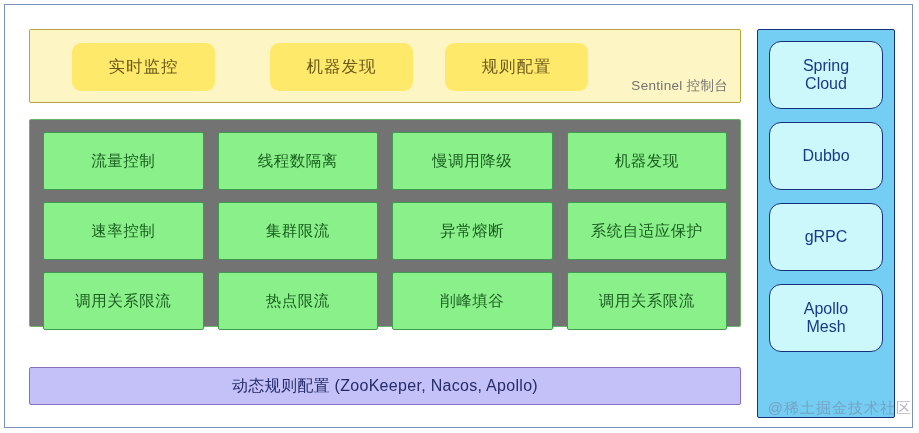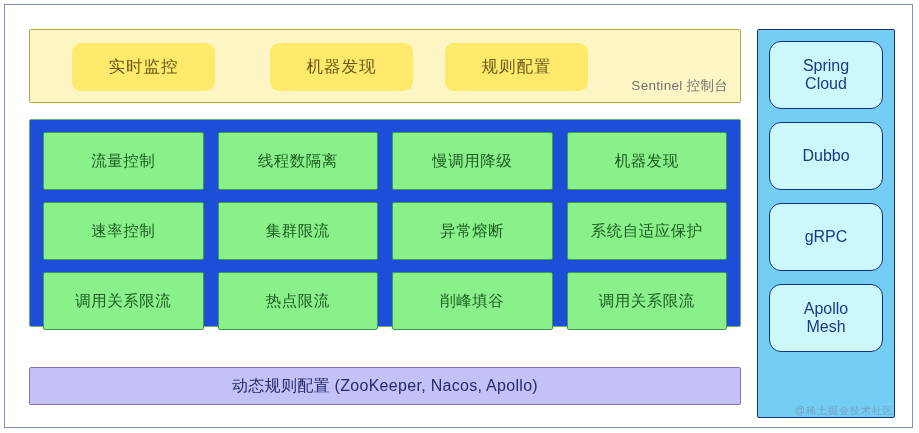--- a/index.html
+++ b/index.html
@@ -77,21 +77,21 @@
   }
 
   
   #features-panel {
     position: absolute;
     left: 0;
     top: 90px;
     width: 712px;
     height: 208px;
     box-sizing: border-box;
-    background: #1d4ed8;
+    background: #737373;
     border: 1.3px solid #6bb36b;
     border-radius: 2px;
     padding: 12px 13px;
   }
   .feature-row {
     display: flex;
     gap: 14px;
     margin-bottom: 12px;
   }
   .feature-row:last-child { margin-bottom: 0; }
@@ -159,23 +159,23 @@
     line-height: 1.15;
     color: #1b3a86;
     text-align: center;
     cursor: pointer;
   }
   .adapter-box:last-child { margin-bottom: 0; }
 
   
   #watermark {
     position: absolute;
-    right: 18px;
+    right: 0;
     bottom: 9px;
-    font-size: 10px;
+    font-size: 15px;
     color: rgba(120, 130, 160, 0.55);
     letter-spacing: 1px;
     white-space: nowrap;
     pointer-events: none;
   }
 </style>
 </head>
 <body>
 
 <div id="diagram-frame">

